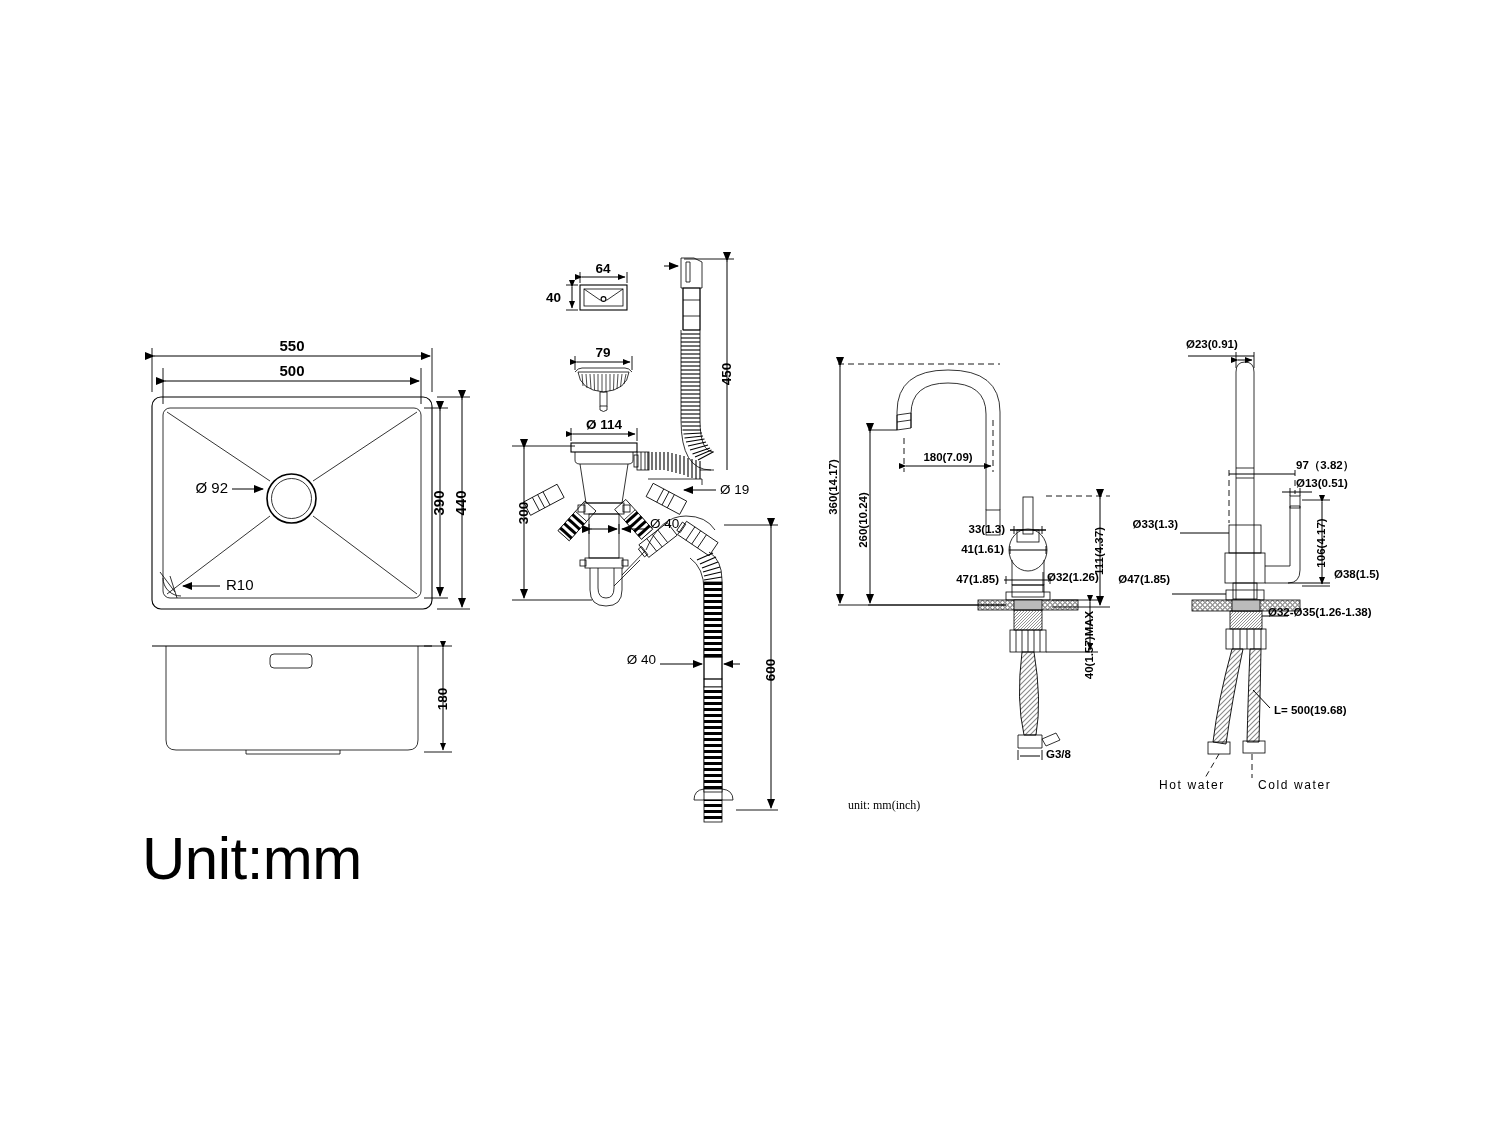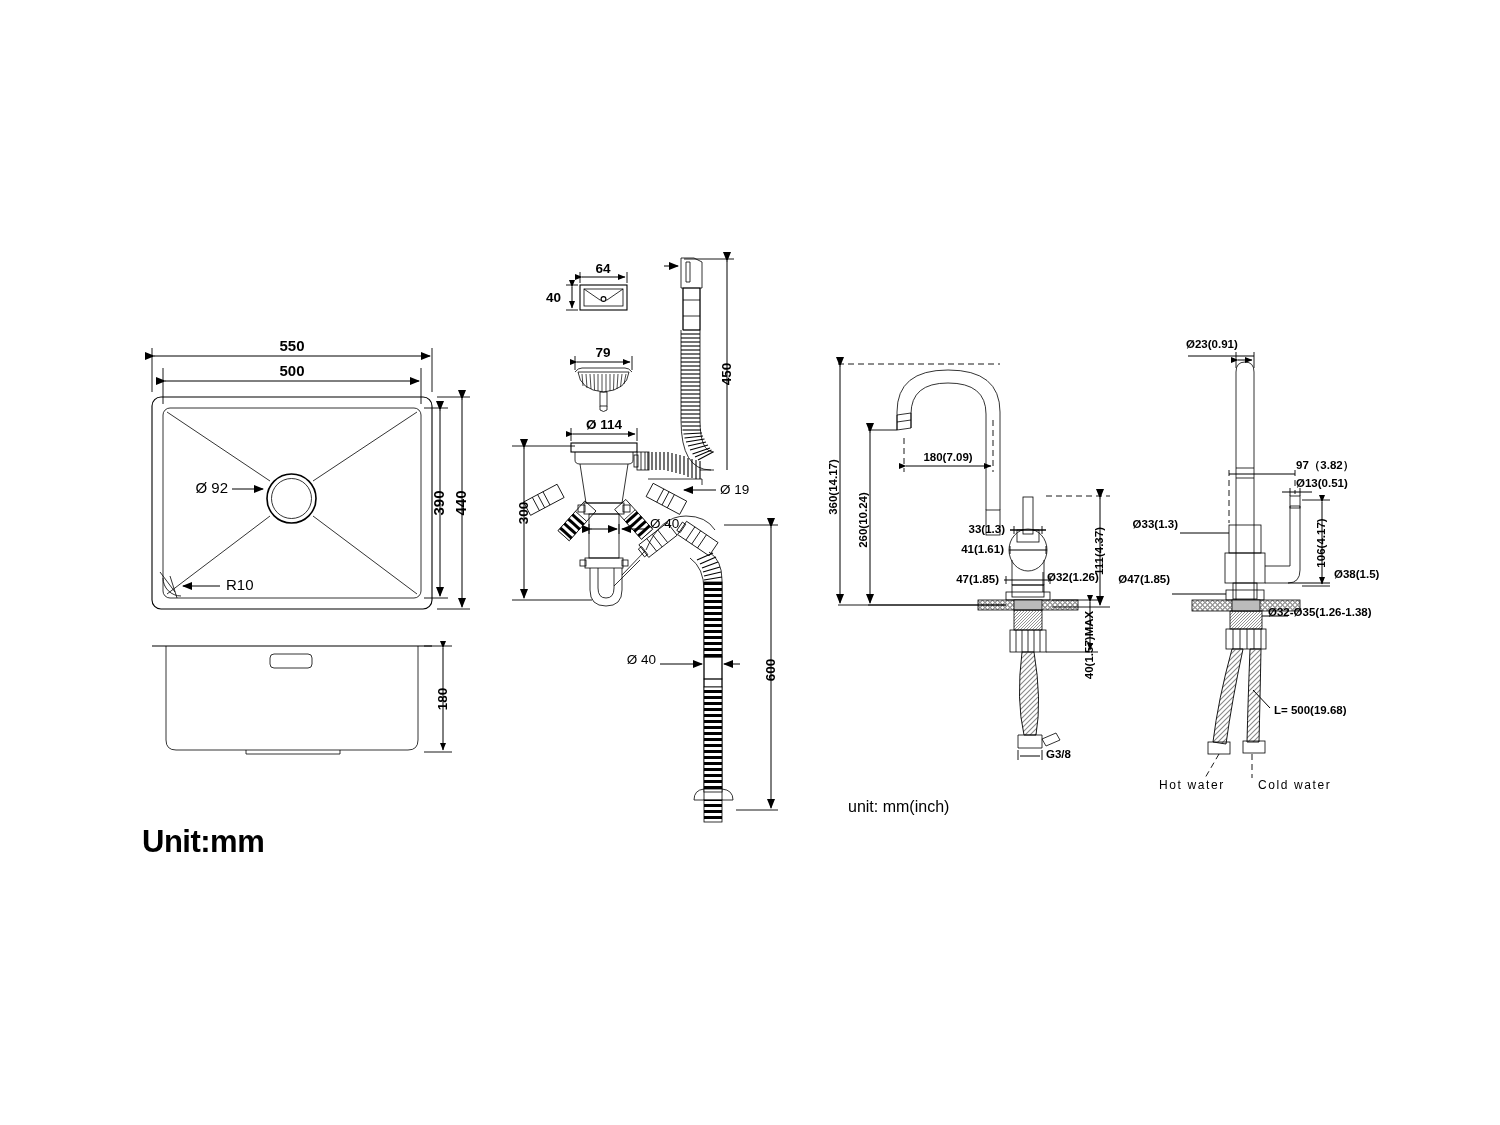--- a/index.html
+++ b/index.html
@@ -19,26 +19,26 @@
   .fillw{fill:#fff;stroke:#000;stroke-width:1.1;}
   .txt{font-family:"Liberation Sans",sans-serif;fill:#000;}
   text{dominant-baseline:middle;}
   .t13{font-size:13.5px;}
   .t14{font-size:15px;}
   .t11{font-size:11.5px;}
   .t10{font-size:10.5px;}
   .b{font-weight:bold;}
   .unitbig{
     position:absolute;left:142px;top:824px;
-    font-size:31px;font-weight:bold;letter-spacing:-0.5px;
+    font-size:60px;font-weight:normal;letter-spacing:-0.5px;
     font-family:"Liberation Sans",sans-serif;
   }
   .unitsmall{
     position:absolute;left:848px;top:798px;
-    font-size:16px;font-family:Liberation Sans, sans-serif;
+    font-size:12px;font-family:Liberation Serif, serif;
   }
   .mono-sp{letter-spacing:1.6px;font-size:12px;}
 </style>
 </head>
 <body>
 
 <div id="sheet">
 
   <svg class="layer" viewBox="0 0 1500 1125">
     <defs>

